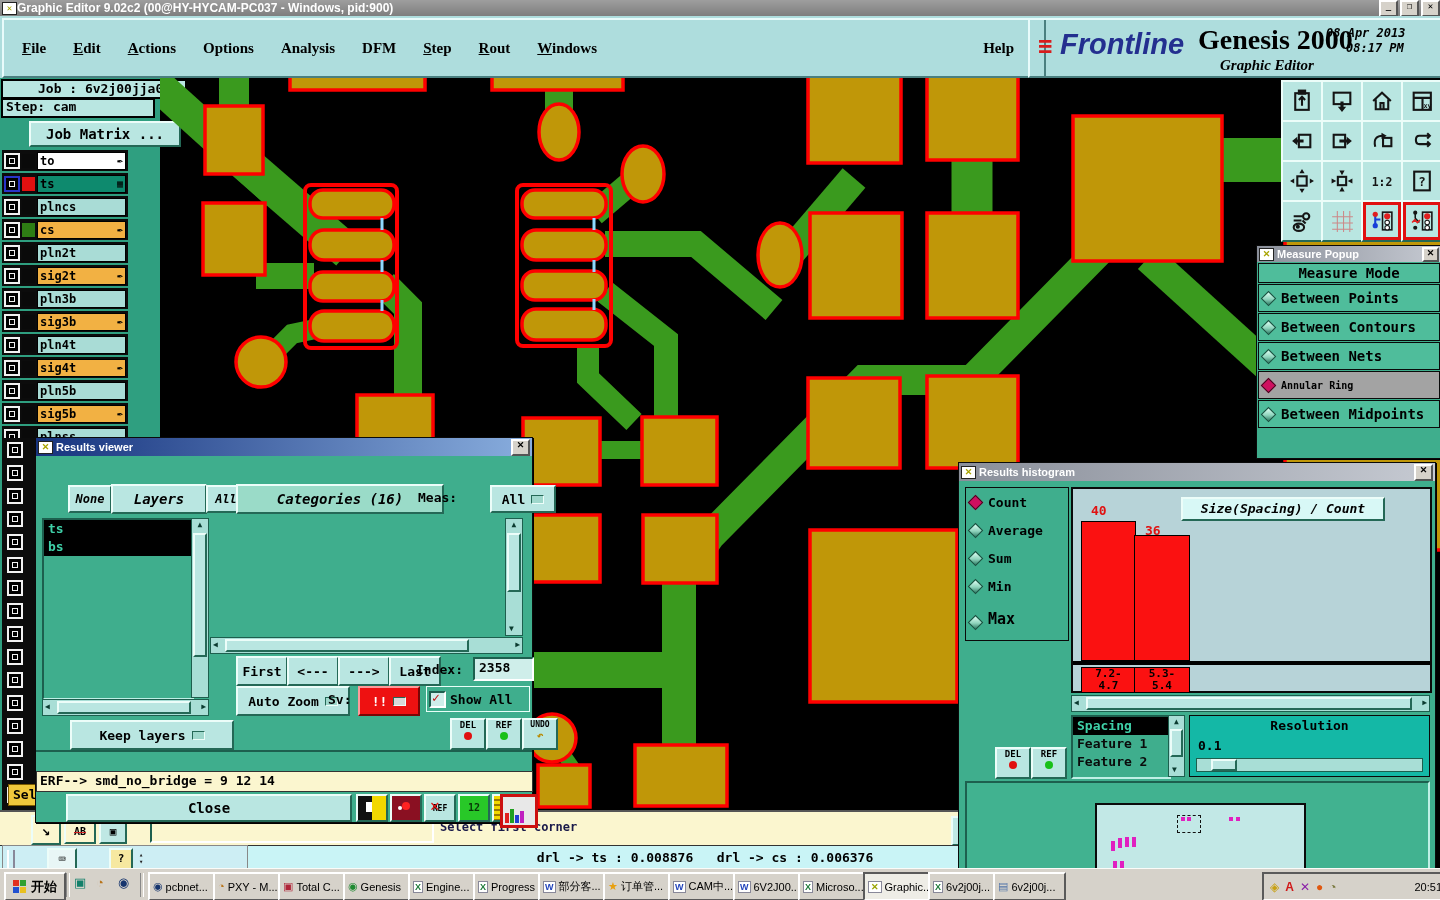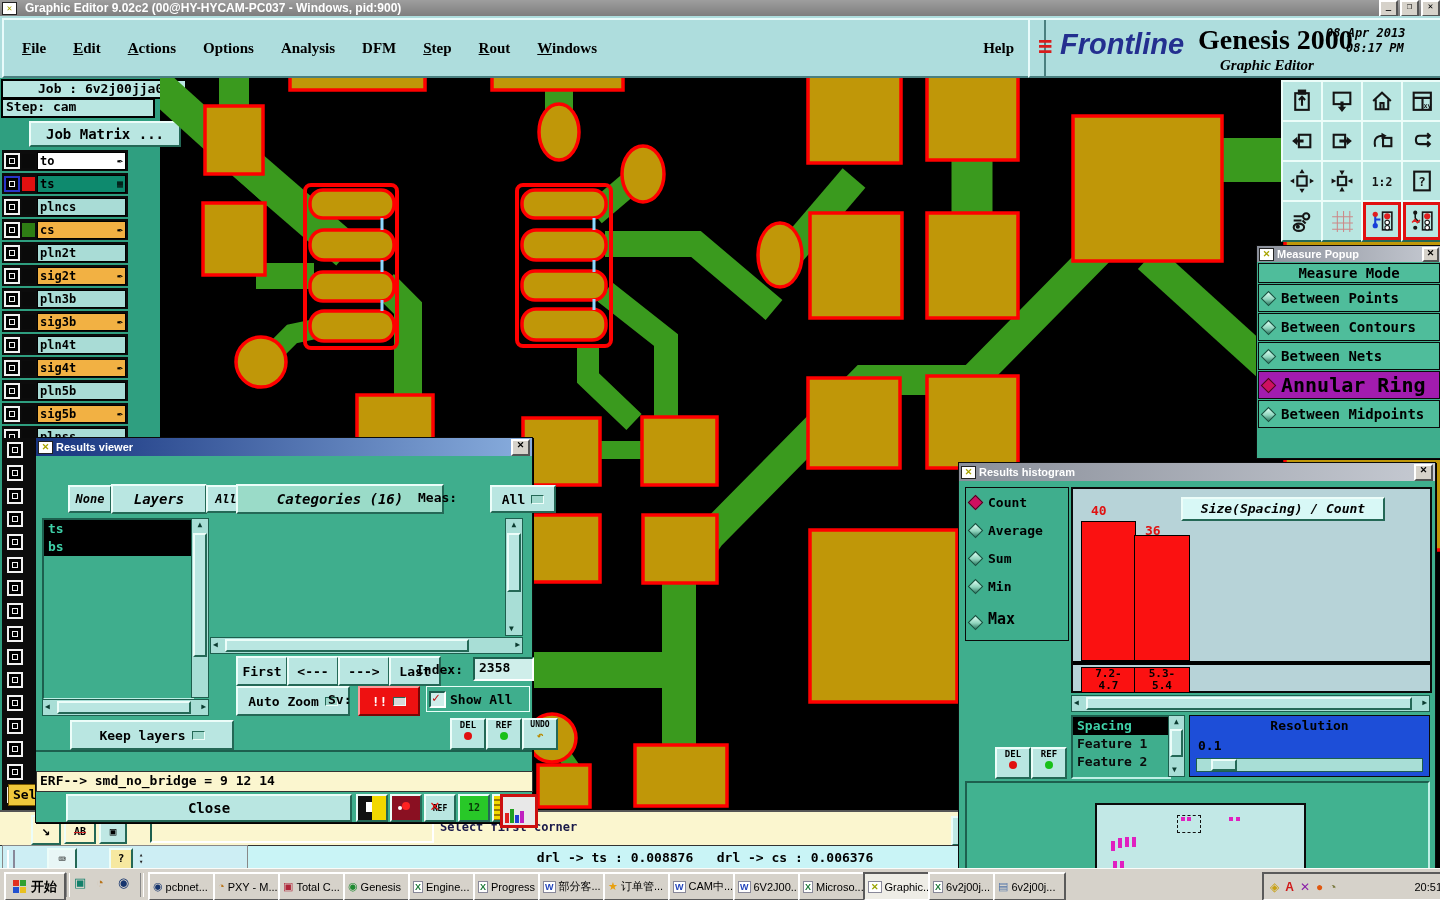--- a/index.html
+++ b/index.html
@@ -79,21 +79,21 @@
   svg text{font-family:"DejaVu Sans Mono",monospace;}
 </style>
 </head>
 <body>
 
 <div id="root">
 
   <div class="abs" style="left:0;top:0;width:1440px;height:16px;background:linear-gradient(#9e9e9e,#7e7e7e);
               display:flex;align-items:center;padding-left:2px;">
     <span class="dico">✕</span>
-    <span style="color:#fff;font-family:'Liberation Sans',sans-serif;font-size:12px;margin-left:8px;">Graphic Editor 9.02c2 (00@HY-HYCAM-PC037 - Windows, pid:900)</span>
+    <span style="color:#fff;font-family:'Liberation Sans',sans-serif;font-size:12px;margin-left:0;">Graphic Editor 9.02c2 (00@HY-HYCAM-PC037 - Windows, pid:900)</span>
     <span class="xbtn" style="margin-left:auto;">_</span>
     <span class="xbtn" style="margin-left:2px;">❐</span>
     <span class="xbtn" style="margin-left:2px;margin-right:2px;">✕</span>
   </div>
 
   <div class="abs" style="left:0;top:16px;width:1440px;height:62px;background:#aedddd;">
     <div class="abs" style="left:2px;top:2px;width:1022px;height:56px;border:2px solid;border-color:#e8fbfb #4a7f7f #4a7f7f #e8fbfb;
                 display:flex;align-items:center;gap:27px;padding-left:18px;">
       <span class="mi"><span class="mk">F</span><span>ile</span></span>
       <span class="mi"><span class="mk">E</span><span>dit</span></span>
@@ -481,21 +481,21 @@
         <span>Between Points</span>
       </div>
     <div style="margin:1px 1px 0 1px;height:26px;background:#4fbd9b;border:1px solid #0a0a0a;display:flex;align-items:center;font-size:14px;">
       <span class="dia"></span>
         <span>Between Contours</span>
       </div>
     <div style="margin:1px 1px 0 1px;height:26px;background:#4fbd9b;border:1px solid #0a0a0a;display:flex;align-items:center;font-size:14px;">
       <span class="dia"></span>
         <span>Between Nets</span>
       </div>
-    <div style="margin:1px 1px 0 1px;height:26px;background:#a21caf;border:1px solid #0a0a0a;display:flex;align-items:center;font-size:20px;">
+    <div style="margin:1px 1px 0 1px;height:26px;background:#a3a3a3;border:1px solid #0a0a0a;display:flex;align-items:center;font-size:10px;">
       <span class="dia sel"></span>
         <span>Annular Ring</span>
       </div>
     <div style="margin:1px 1px 0 1px;height:26px;background:#4fbd9b;border:1px solid #0a0a0a;display:flex;align-items:center;font-size:14px;">
       <span class="dia"></span>
         <span>Between Midpoints</span>
       </div>
   </div>
 
   <div class="abs dlg" style="left:35px;top:437px;width:496px;height:384px;z-index:6;">
@@ -692,21 +692,21 @@
       <div class="li sel">Spacing</div>
       <div class="li">Feature 1</div>
       <div class="li">Feature 2</div>
     </div>
     <div class="abs sb" style="left:209px;top:252px;width:15px;height:60px;">
       <div class="sba">▲</div>
       <div class="sbt" style="left:1px;top:13px;width:9px;height:24px;"></div>
       <div class="sba abs" style="bottom:0;left:3px;">▼</div>
     </div>
 
-    <div class="abs" style="left:230px;top:252px;width:239px;height:60px;border:1px solid #0a0a0a;background:#1d4ed8;">
+    <div class="abs" style="left:230px;top:252px;width:239px;height:60px;border:1px solid #0a0a0a;background:#14b8a6;">
       <div style="text-align:center;font-size:13px;padding-top:2px;"><span>Resolution</span></div>
       <div class="abs" style="left:8px;top:22px;font-size:13px;"><span>0.1</span></div>
       <div class="abs sb" style="left:6px;top:42px;width:225px;height:12px;">
         <div class="sbt" style="left:14px;top:0px;width:22px;height:8px;"></div>
       </div>
     </div>
 
     <div class="abs sunken" style="left:6px;top:318px;width:461px;height:86px;background:#41b290;">
       <div class="abs" style="left:128px;top:20px;width:207px;height:64px;background:#c2e8e6;border:2px solid #0a0a0a;">
         <span class="abs" style="left:80px;top:10px;width:22px;height:16px;border:1px dashed #111;"></span>

